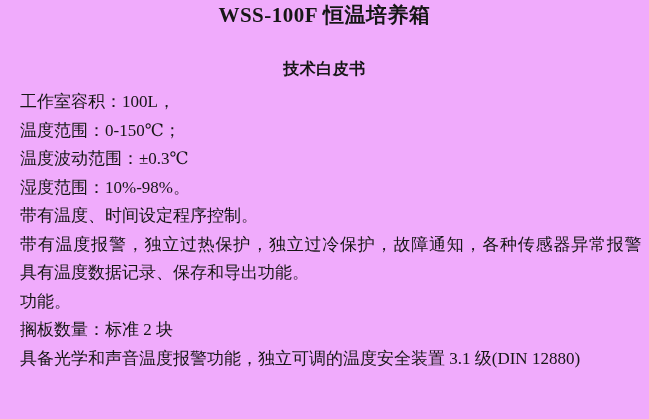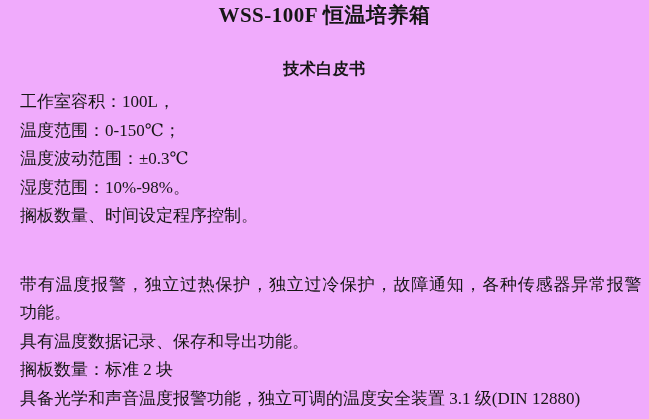--- a/index.html
+++ b/index.html
@@ -41,38 +41,37 @@
     line-height: 28.5px;
   }
   .doc-body p {
     margin: 0;
     padding: 0;
     white-space: nowrap;
   }
   
   .doc-body p.stretch {
     letter-spacing: 0.78px;
-    margin-top: 40px;
   }
 </style>
 </head>
 <body>
 
 <div class="page">
 
   <h1 class="doc-title">WSS-100F 恒温培养箱</h1>
 
   <h2 class="doc-subtitle">技术白皮书</h2>
 
   <div class="doc-body">
     <p>工作室容积：100L，</p>
     <p>温度范围：0-150℃；</p>
     <p>温度波动范围：±0.3℃</p>
     <p>湿度范围：10%-98%。</p>
-    <p>搁板数量、时间设定程序控制。</p>
+    <p>带有温度、时间设定程序控制。</p>
     <p class="stretch">带有温度报警，独立过热保护，独立过冷保护，故障通知，各种传感器异常报警</p>
+    <p>具有温度数据记录、保存和导出功能。</p>
     <p>功能。</p>
-    <p>具有温度数据记录、保存和导出功能。</p>
     <p>搁板数量：标准 2 块</p>
     <p>具备光学和声音温度报警功能，独立可调的温度安全装置 3.1 级(DIN 12880)</p>
   </div>
 
 </div>
 
 </body></html>

